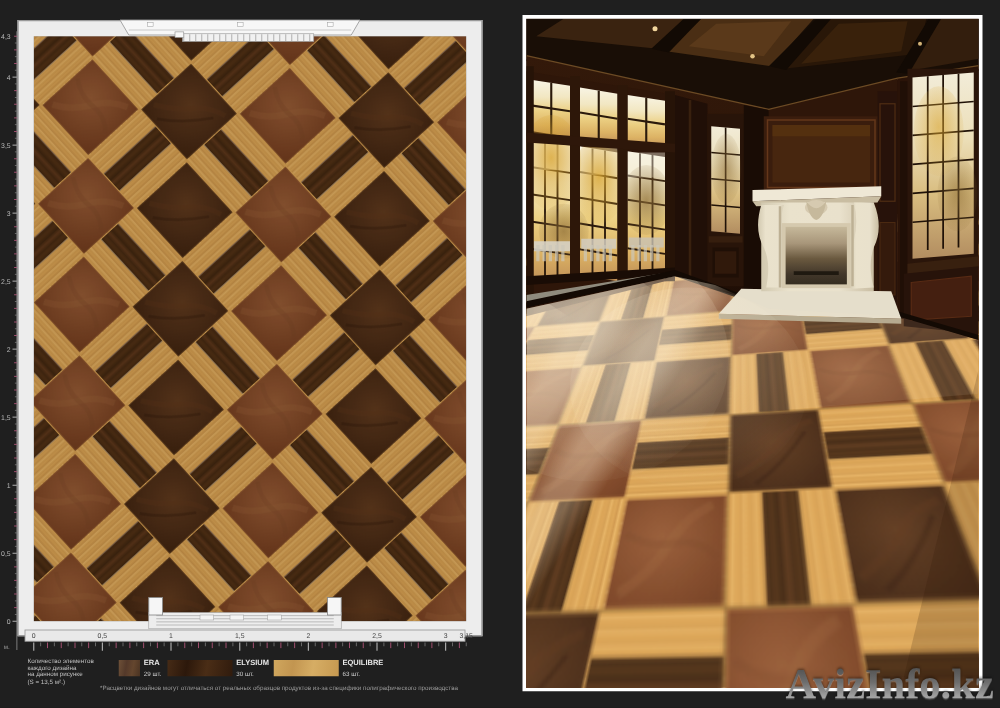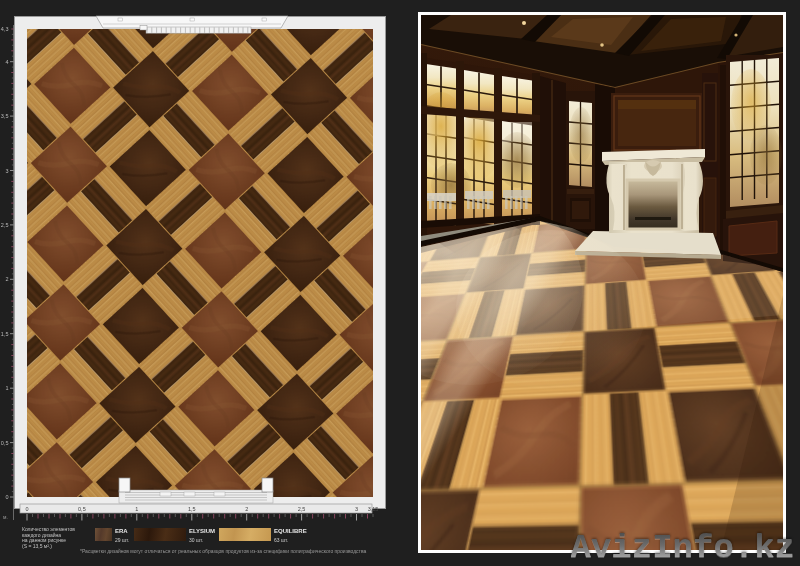--- a/index.html
+++ b/index.html
@@ -8,21 +8,21 @@
 #rulersvg{position:absolute;left:0;top:0;}
 .lt{position:absolute;left:22px;top:527px;font-size:5px;line-height:5.6px;color:#c2c2c2;}
 .sw{position:absolute;top:528px;height:13px;}
 .swlab{position:absolute;top:528px;font-size:6px;font-weight:bold;color:#e8e8e8;}
 .swn{position:absolute;top:537px;font-size:5px;color:#cfcfcf;}
 .foot{position:absolute;left:80px;top:548px;font-size:5px;color:#9a9a9a;}
 #photoframe{position:absolute;left:418px;top:12px;width:368px;height:541px;background:#fff;}
 #photo{position:absolute;left:3px;top:3px;width:362px;height:535px;overflow:hidden;background:#241307;}
 #floorwrap{position:absolute;left:0;top:0;width:362px;height:535px;overflow:hidden;}
 #floorplane{position:absolute;left:-1849px;top:170px;width:4000px;height:2000px;transform-origin:50% 0%;transform:rotate(-8deg) perspective(420px) rotateX(64deg) rotateZ(6deg);filter:brightness(1.15) saturate(1.0) contrast(0.93);}
-#wm{position:absolute;right:5px;top:529px;font-family:Liberation Mono, monospace;font-weight:bold;font-size:34px;letter-spacing:0;background:linear-gradient(180deg,#4a4a4a 5%,#6e6e6e 45%,#9a9a9a 70%,#c8c8c8 100%);-webkit-background-clip:text;background-clip:text;color:transparent;text-shadow:none;filter:drop-shadow(0 1px 0 rgba(255,255,255,0.28)) drop-shadow(0 -1px 1px rgba(0,0,0,0.4));}
+#wm{position:absolute;right:5px;top:529px;font-family:Liberation Serif, serif;font-weight:bold;font-size:34px;letter-spacing:0;background:linear-gradient(180deg,#4a4a4a 5%,#6e6e6e 45%,#9a9a9a 70%,#c8c8c8 100%);-webkit-background-clip:text;background-clip:text;color:transparent;text-shadow:none;filter:drop-shadow(0 1px 0 rgba(255,255,255,0.28)) drop-shadow(0 -1px 1px rgba(0,0,0,0.4));}
 </style></head>
 <body>
 <div id="page">
 
 <div id="wall">
       <div class="inner"></div>
     </div>
 
 <svg id="parquet" width="346" height="468">
 <defs>

